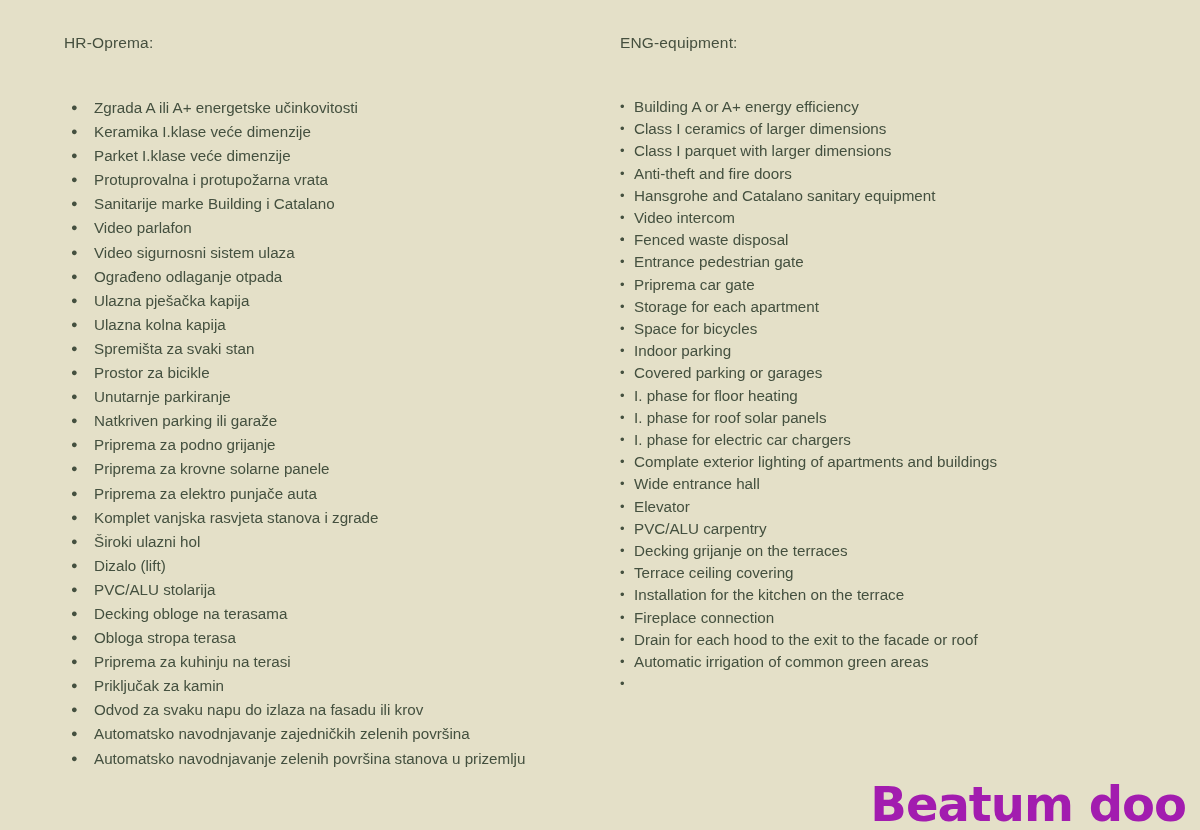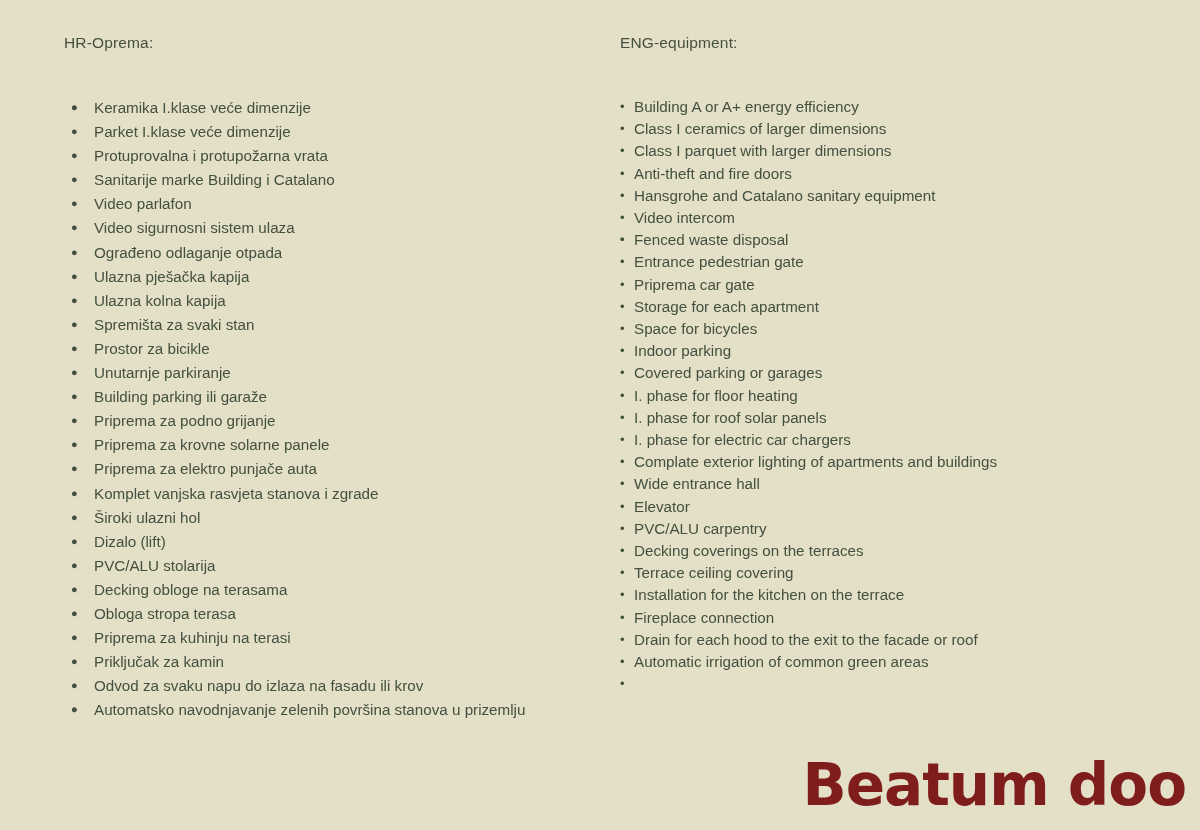--- a/index.html
+++ b/index.html
@@ -78,65 +78,65 @@
     position: absolute;
     left: 0;
     top: 0;
     font-size: 13px;
     line-height: 22.2px;
     color: #44503f;
   }
   .watermark {
     position: absolute;
     right: 14px;
-    bottom: 16px;
+    bottom: 2px;
     font-family: "DejaVu Sans", sans-serif;
     font-weight: bold;
-    font-size: 58px;
+    font-size: 48px;
     letter-spacing: -1px;
-    color: #7f1d1d;
+    color: #a21caf;
     line-height: 1;
     user-select: none;
   }
 </style>
 </head>
 <body>
 
 <div class="page">
 
   <div class="col col-hr">
     <p class="col-heading">HR-Oprema:</p>
     <ul class="hr-list">
-        <li><span class="bullet">●</span></li>
+        <li><span class="bullet">●</span><span>Zgrada A ili A+ energetske učinkovitosti</span></li>
         <li><span class="bullet">●</span><span>Keramika I.klase veće dimenzije</span></li>
         <li><span class="bullet">●</span><span>Parket I.klase veće dimenzije</span></li>
         <li><span class="bullet">●</span><span>Protuprovalna i protupožarna vrata</span></li>
         <li><span class="bullet">●</span><span>Sanitarije marke Building i Catalano</span></li>
         <li><span class="bullet">●</span><span>Video parlafon</span></li>
         <li><span class="bullet">●</span><span>Video sigurnosni sistem ulaza</span></li>
         <li><span class="bullet">●</span><span>Ograđeno odlaganje otpada</span></li>
         <li><span class="bullet">●</span><span>Ulazna pješačka kapija</span></li>
         <li><span class="bullet">●</span><span>Ulazna kolna kapija</span></li>
         <li><span class="bullet">●</span><span>Spremišta za svaki stan</span></li>
         <li><span class="bullet">●</span><span>Prostor za bicikle</span></li>
         <li><span class="bullet">●</span><span>Unutarnje parkiranje</span></li>
-        <li><span class="bullet">●</span><span>Building parking ili garaže</span></li>
+        <li><span class="bullet">●</span><span>Natkriven parking ili garaže</span></li>
         <li><span class="bullet">●</span><span>Priprema za podno grijanje</span></li>
         <li><span class="bullet">●</span><span>Priprema za krovne solarne panele</span></li>
         <li><span class="bullet">●</span><span>Priprema za elektro punjače auta</span></li>
         <li><span class="bullet">●</span><span>Komplet vanjska rasvjeta stanova i zgrade</span></li>
         <li><span class="bullet">●</span><span>Široki ulazni hol</span></li>
         <li><span class="bullet">●</span><span>Dizalo (lift)</span></li>
         <li><span class="bullet">●</span><span>PVC/ALU stolarija</span></li>
         <li><span class="bullet">●</span><span>Decking obloge na terasama</span></li>
         <li><span class="bullet">●</span><span>Obloga stropa terasa</span></li>
         <li><span class="bullet">●</span><span>Priprema za kuhinju na terasi</span></li>
         <li><span class="bullet">●</span><span>Priključak za kamin</span></li>
         <li><span class="bullet">●</span><span>Odvod za svaku napu do izlaza na fasadu ili krov</span></li>
-        <li><span class="bullet">●</span></li>
+        <li><span class="bullet">●</span><span>Automatsko navodnjavanje zajedničkih zelenih površina</span></li>
         <li><span class="bullet">●</span><span>Automatsko navodnjavanje zelenih površina stanova u prizemlju</span></li>
       </ul>
   </div>
 
   <div class="col col-eng">
     <p class="col-heading">ENG-equipment:</p>
     <ul class="eng-list">
         <li><span class="bullet">•</span><span>Building A or A+ energy efficiency</span></li>
         <li><span class="bullet">•</span><span>Class I ceramics of larger dimensions</span></li>
         <li><span class="bullet">•</span><span>Class I parquet with larger dimensions</span></li>
@@ -151,21 +151,21 @@
         <li><span class="bullet">•</span><span>Space for bicycles</span></li>
         <li><span class="bullet">•</span><span>Indoor parking</span></li>
         <li><span class="bullet">•</span><span>Covered parking or garages</span></li>
         <li><span class="bullet">•</span><span>I. phase for floor heating</span></li>
         <li><span class="bullet">•</span><span>I. phase for roof solar panels</span></li>
         <li><span class="bullet">•</span><span>I. phase for electric car chargers</span></li>
         <li><span class="bullet">•</span><span>Complate exterior lighting of apartments and buildings</span></li>
         <li><span class="bullet">•</span><span>Wide entrance hall</span></li>
         <li><span class="bullet">•</span><span>Elevator</span></li>
         <li><span class="bullet">•</span><span>PVC/ALU carpentry</span></li>
-        <li><span class="bullet">•</span><span>Decking coverings on the terraces</span></li>
+        <li><span class="bullet">•</span><span>Decking grijanje on the terraces</span></li>
         <li><span class="bullet">•</span><span>Terrace ceiling covering</span></li>
         <li><span class="bullet">•</span><span>Installation for the kitchen on the terrace</span></li>
         <li><span class="bullet">•</span><span>Fireplace connection</span></li>
         <li><span class="bullet">•</span><span>Drain for each hood to the exit to the facade or roof</span></li>
         <li><span class="bullet">•</span><span>Automatic irrigation of common green areas</span></li>
         <li><span class="bullet">•</span></li>
       </ul>
   </div>
 
   <div class="watermark">Beatum doo</div>

